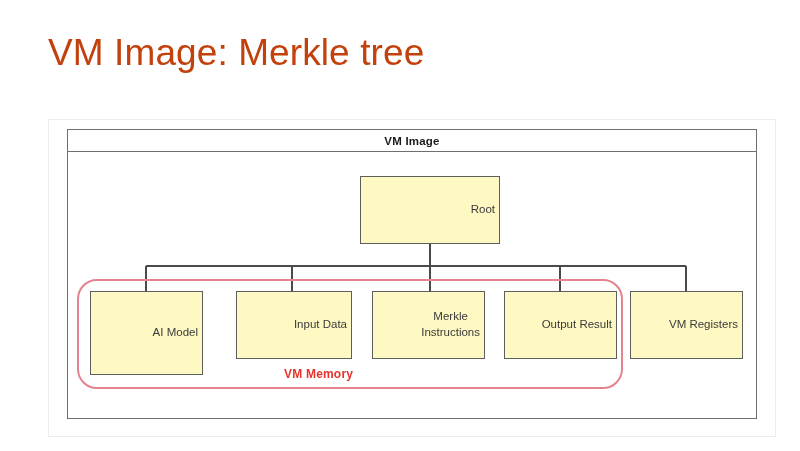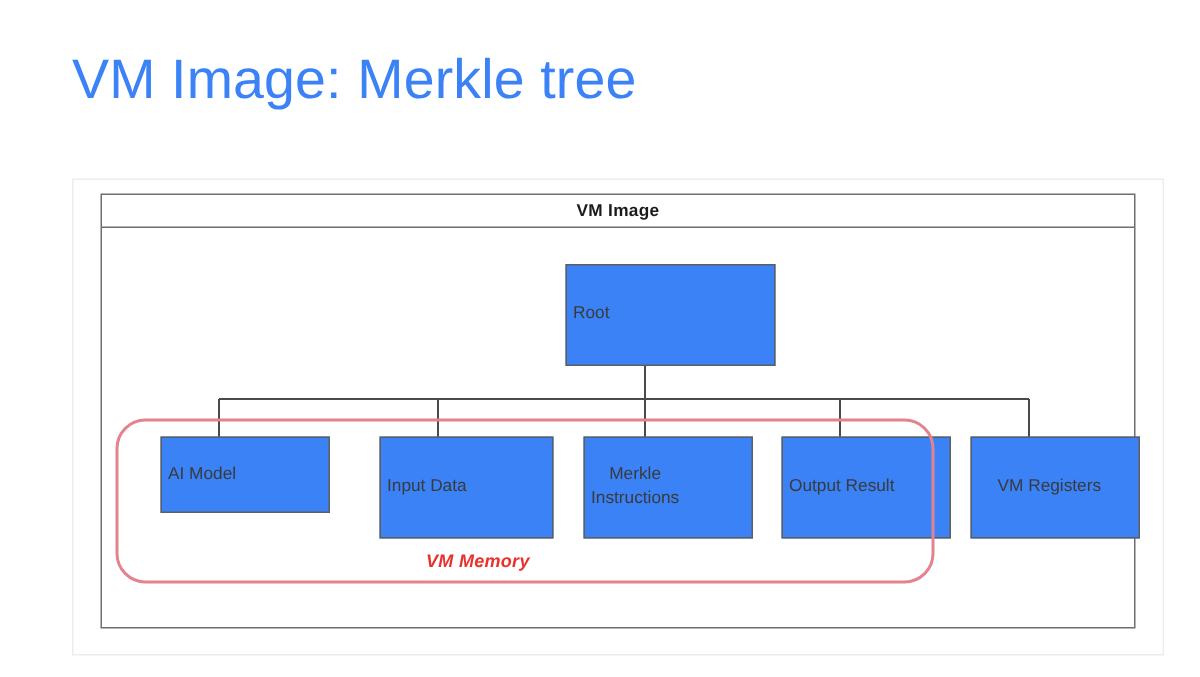--- a/index.html
+++ b/index.html
@@ -17,21 +17,21 @@
   }
 
   
   #slide-title {
     position: absolute;
     left: 48px;
     top: 32px;
     font-size: 37px;
     font-weight: 400;
     letter-spacing: 0.1px;
-    color: #3b82f6;
+    color: #c2410c;
     line-height: 1.15;
     white-space: nowrap;
   }
 
   
   #outer-frame {
     position: absolute;
     left: 48px;
     top: 119px;
     width: 728px;
@@ -79,35 +79,34 @@
     top: 0;
     width: 800px;
     height: 451px;
     pointer-events: none;
   }
 
   
   .node {
     position: absolute;
     border: 1px solid #5e5e5e;
-    background: #3b82f6;
+    background: #fef9c3;
     box-sizing: border-box;
     display: flex;
     align-items: center;
-    justify-content: flex-start;
+    justify-content: flex-end;
     text-align: center;
     font-size: 11.5px;
     color: #3a3a3a;
     line-height: 1.35;
-    margin-left: 17px;
   }
   .node .node-label { display: block; padding: 0 4px; }
 
   #node-root   { left: 360px; top: 176px; width: 140px; height: 68px; }
-  #node-leaf-0 { left:  90px; top: 291px; width: 113px; height: 51px; }
+  #node-leaf-0 { left:  90px; top: 291px; width: 113px; height: 84px; }
   #node-leaf-1 { left: 236px; top: 291px; width: 116px; height: 68px; }
   #node-leaf-2 { left: 372px; top: 291px; width: 113px; height: 68px; }
   #node-leaf-3 { left: 504px; top: 291px; width: 113px; height: 68px; }
   #node-leaf-4 { left: 630px; top: 291px; width: 113px; height: 68px; padding-left: 13px; }
 
   
   #vm-memory-outline {
     position: absolute;
     left: 77px;
     top: 279px;
@@ -120,21 +119,20 @@
   }
   #vm-memory-label {
     position: absolute;
     left: 284px;
     top: 367px;
     font-size: 12px;
     font-weight: 700;
     color: #e8322c;
     letter-spacing: 0.2px;
     white-space: nowrap;
-    font-style: italic;
   }
 </style>
 </head>
 <body>
 
 <div id="slide-title">VM Image: Merkle tree</div>
 
 <div id="outer-frame">
 
   <div id="vm-image-panel">

